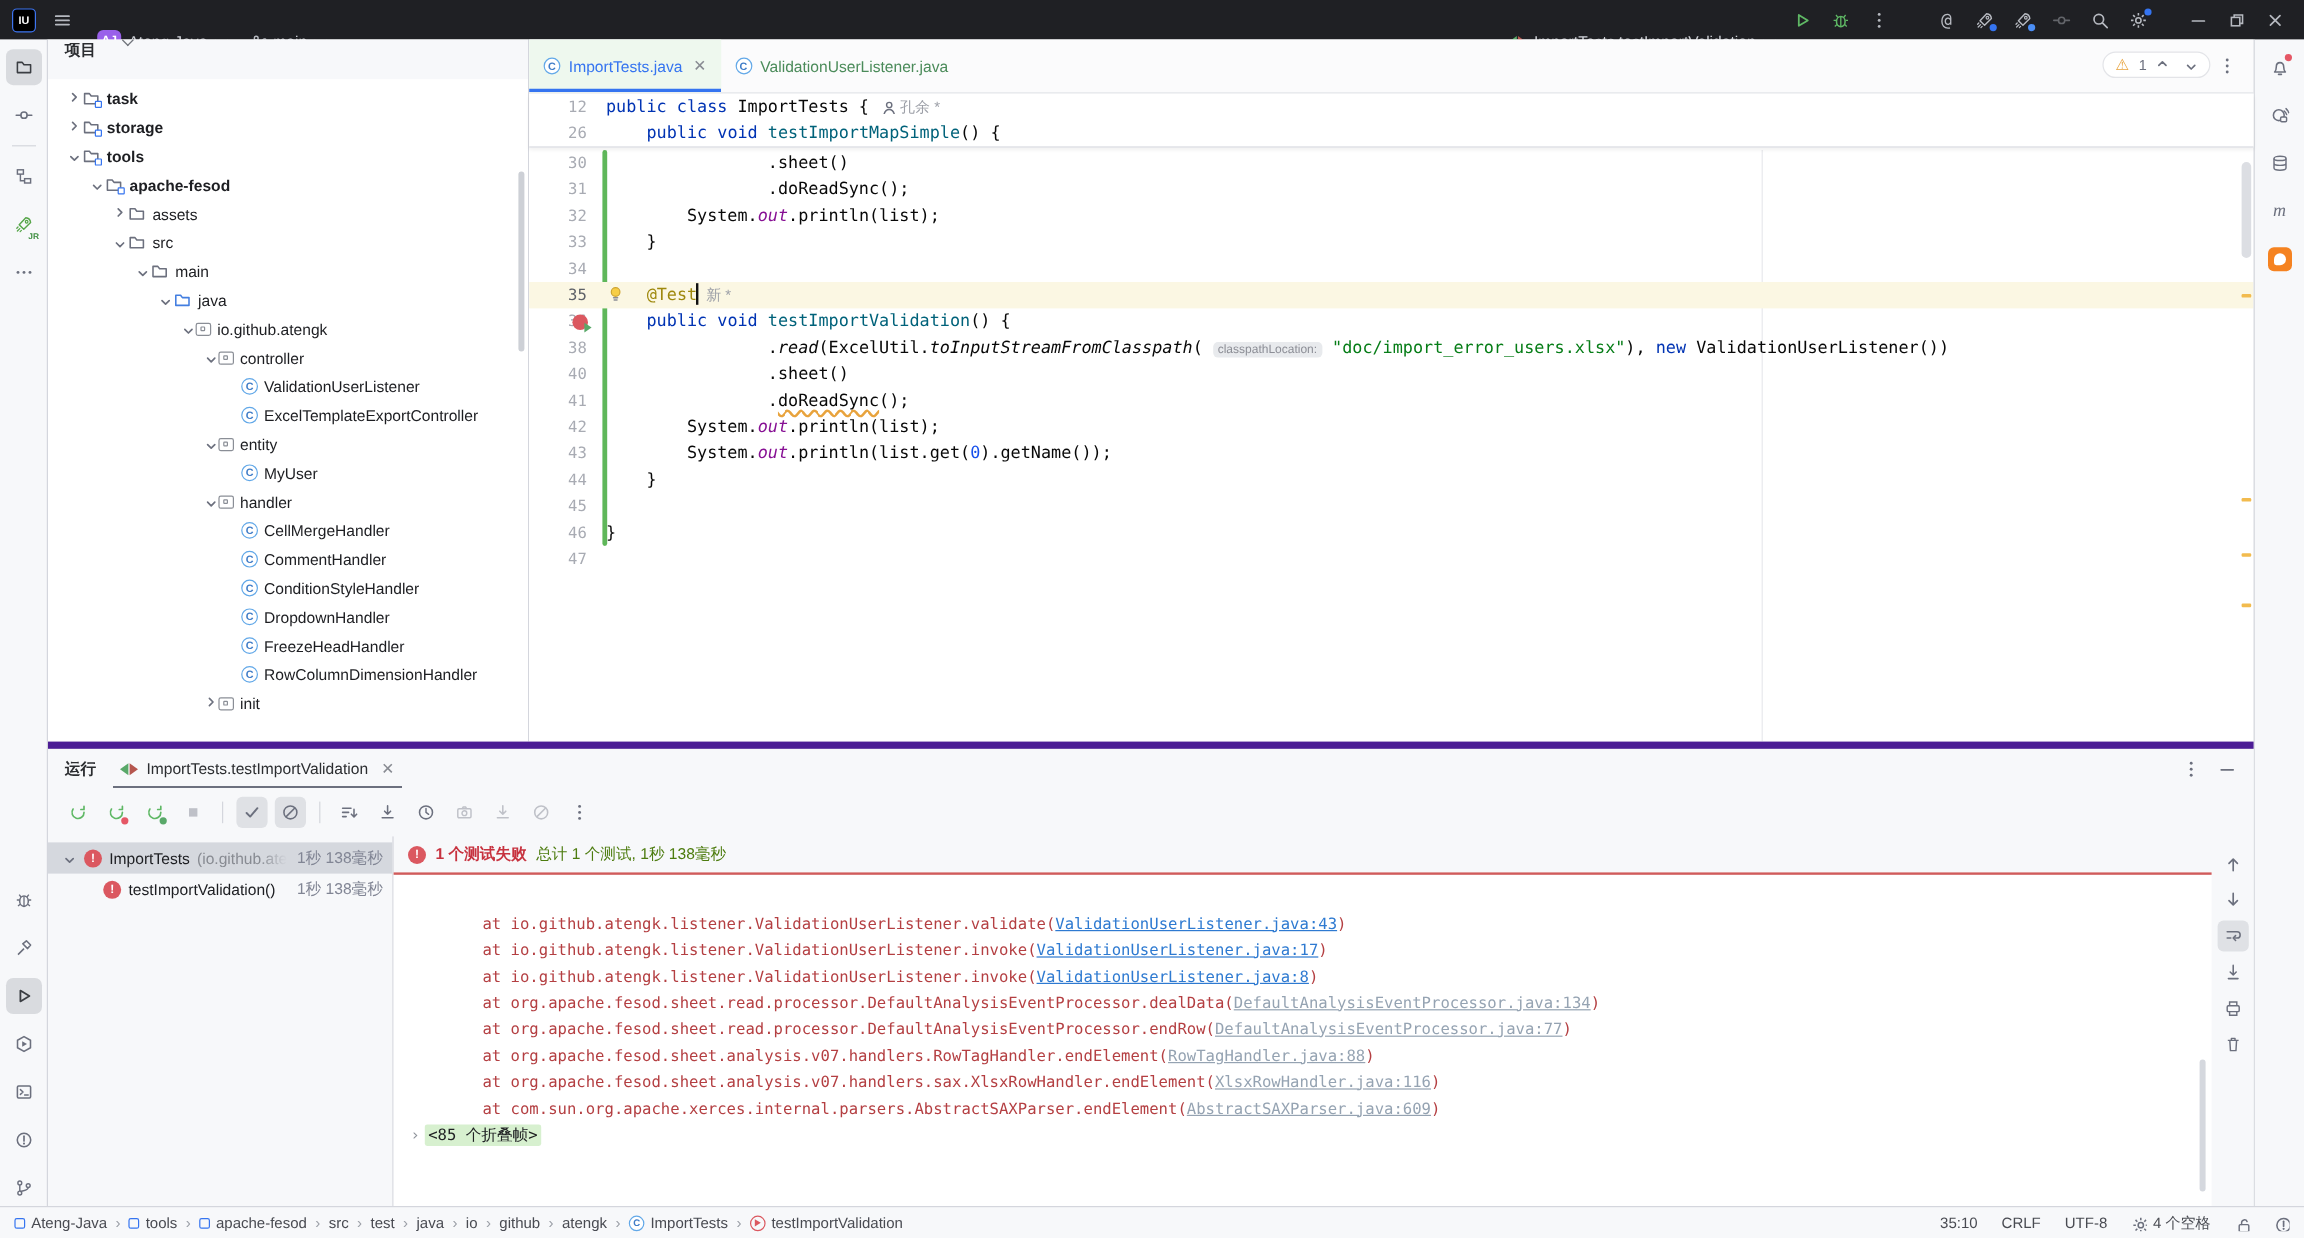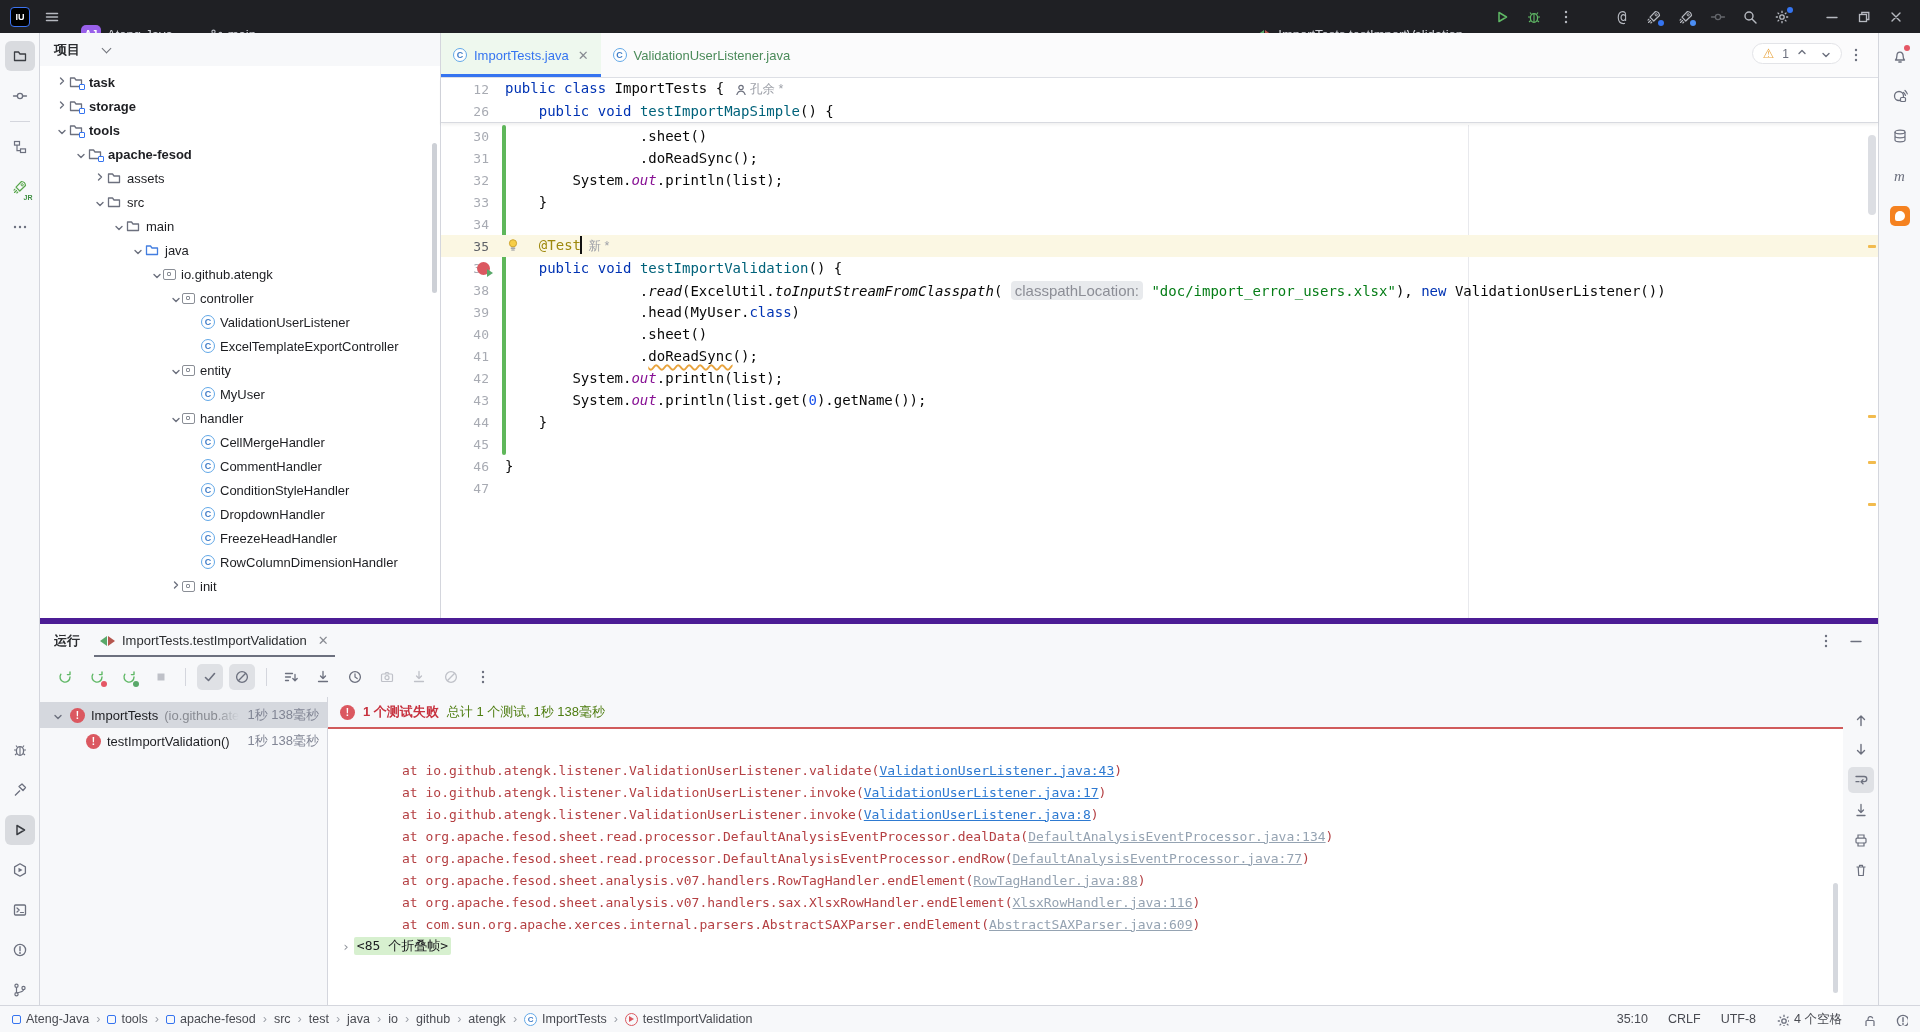--- a/index.html
+++ b/index.html
@@ -47,21 +47,21 @@
     display:flex; flex-direction:column; align-items:center; padding-top:8px; gap:10px; }
   .stripe-sep { width:20px; height:1px; background:#d4d6dd; }
   .stripe-gap { flex:1; }
   .jr { position:absolute; bottom:1px; right:2px; font-size:7px; font-weight:bold; color:#3e8e41; }
   .mvn { font-style:italic; font-size:15px; color:#6c707e; font-family:"Liberation Serif",serif; }
   .oplug { width:20px; height:20px; border-radius:5px; background:#f58220; display:flex; align-items:center; justify-content:center; }
   .oplug i { width:10px; height:10px; background:#fff; border-radius:50% 50% 50% 2px; display:block; }
 
   
   .proj { position:absolute; top:33px; left:40px; width:401px; height:585px; background:#ffffff; border-right:1px solid #d4d6dd; }
-  .proj-head { height:33px; display:flex; align-items:center; gap:23px; padding:0 14px; font-weight:bold; background:#f7f8fa; }
+  .proj-head { height:33px; display:flex; gap:23px; padding:0 14px; font-weight:bold; background:#f7f8fa; }
   .chv2 { width:7px; height:7px; border-right:1.3px solid #70737a; border-bottom:1.3px solid #70737a; transform:rotate(45deg); margin-top:-3px; }
   #tree { padding-top:4px; }
   .trow { height:24px; display:flex; align-items:center; cursor:pointer; white-space:nowrap; }
   .trow .lbl { margin-left:5px; color:#1d1e22; }
   .trow .lbl.b { font-weight:bold; }
   .tchv { width:16px; height:16px; display:flex; align-items:center; justify-content:center; color:#70737a; flex:none; }
   .pkgsq { width:13px; height:11px; border:1.3px solid #8a8e96; border-radius:2px; position:relative; flex:none; }
   .pkgsq i { position:absolute; left:3px; top:2.5px; width:4px; height:3.5px; border:1px solid #8a8e96; border-radius:1px; }
   .scrollv { position:absolute; width:5px; border-radius:3px; background:#cdd0d6; }
 
@@ -81,21 +81,21 @@
   .changebar { position:absolute; left:61px; width:3.5px; border-radius:2px; background:#5fb75a; top:0; height:330px; }
   .cl { height:22px; display:flex; align-items:center; position:relative; font-family:"DejaVu Sans Mono","Liberation Mono",monospace; font-size:14px; }
   .cl.current { background:#fbf7e3; }
   .ln { width:64px; padding-right:16px; text-align:right; color:#a8abb3; font-size:13px; flex:none; }
   .cl.current .ln { color:#5f6268; }
   .lt { white-space:pre; color:#080808; }
   .tk { color:#0033b3; } .td { color:#00627a; } .tf { color:#871094; font-style:italic; }
   .ts { color:#067d17; } .tn { color:#1750eb; } .ta { color:#9e880d; }
   .ti { font-style:italic; } .tg { color:#9da0a8; font-family:"Liberation Sans",sans-serif; font-size:12.5px; }
   .tw { text-decoration:underline wavy #e8a33d 1.5px; text-underline-offset:3px; }
-  .chip { background:#e8eaed; color:#8c8e96; border-radius:4px; padding:1px 4px; font-family:"Liberation Sans",sans-serif; font-size:15px; }
+  .chip { background:#e8eaed; color:#8c8e96; border-radius:4px; padding:1px 4px; font-family:"Liberation Sans",sans-serif; font-size:10px; }
   .caret { display:inline-block; width:1.5px; height:18px; background:#111; vertical-align:middle; margin:0 0 2px -1px; }
   .gicon { position:absolute; left:36px; width:13px; height:13px; }
   .runfail { border-radius:50%; background:#db5860; }
   .runfail i { position:absolute; right:-3px; bottom:-2px; width:0; height:0; border-top:4px solid transparent; border-bottom:4px solid transparent; border-left:6px solid #59a869; }
   .bulbi { display:inline-block; width:17px; height:16px; vertical-align:-3px; }
   .inspect { position:absolute; top:10px; right:36px; display:flex; align-items:center; gap:8px; background:#fff; border:1px solid #e3e4e8;
     border-radius:14px; padding:2px 10px; color:#6c707e; font-size:12px; z-index:4; }
   .warnt { color:#e8a33d; font-size:13px; }
   .estripe { position:absolute; right:0; top:0; bottom:0; width:13px; }
   .emark { position:absolute; right:2px; width:8px; height:3px; background:#f2bb4e; border-radius:1px; }
@@ -758,24 +758,20 @@
             <span class="gicon runfail">
               <i></i>
             </span>
             <span class="lt"><span>    </span><span class="tk">public void </span><span class="td">testImportValidation</span><span>() {</span></span>
           </div>
           <div class="cl">
             <span class="ln">38</span>
             <span class="lt"><span>                .</span><span class="ti">read</span><span>(ExcelUtil.</span><span class="ti">toInputStreamFromClasspath</span><span>( </span><span class="chip">classpathLocation:</span><span> </span><span class="ts">"doc/import_error_users.xlsx"</span><span>), </span><span class="tk">new</span><span> ValidationUserListener())</span></span>
           </div>
           <div class="cl">
-            <span class="ln">39</span>
-            <span class="lt"><span>                .head(MyUser.</span><span class="tk">class</span><span>)</span></span>
-          </div>
-          <div class="cl">
             <span class="ln">40</span>
             <span class="lt"><span>                .sheet()</span></span>
           </div>
           <div class="cl">
             <span class="ln">41</span>
             <span class="lt"><span>                .</span><span class="tw">doReadSync</span><span>();</span></span>
           </div>
           <div class="cl">
             <span class="ln">42</span>
             <span class="lt"><span>        System.</span><span class="tf">out</span><span>.println(list);</span></span>

